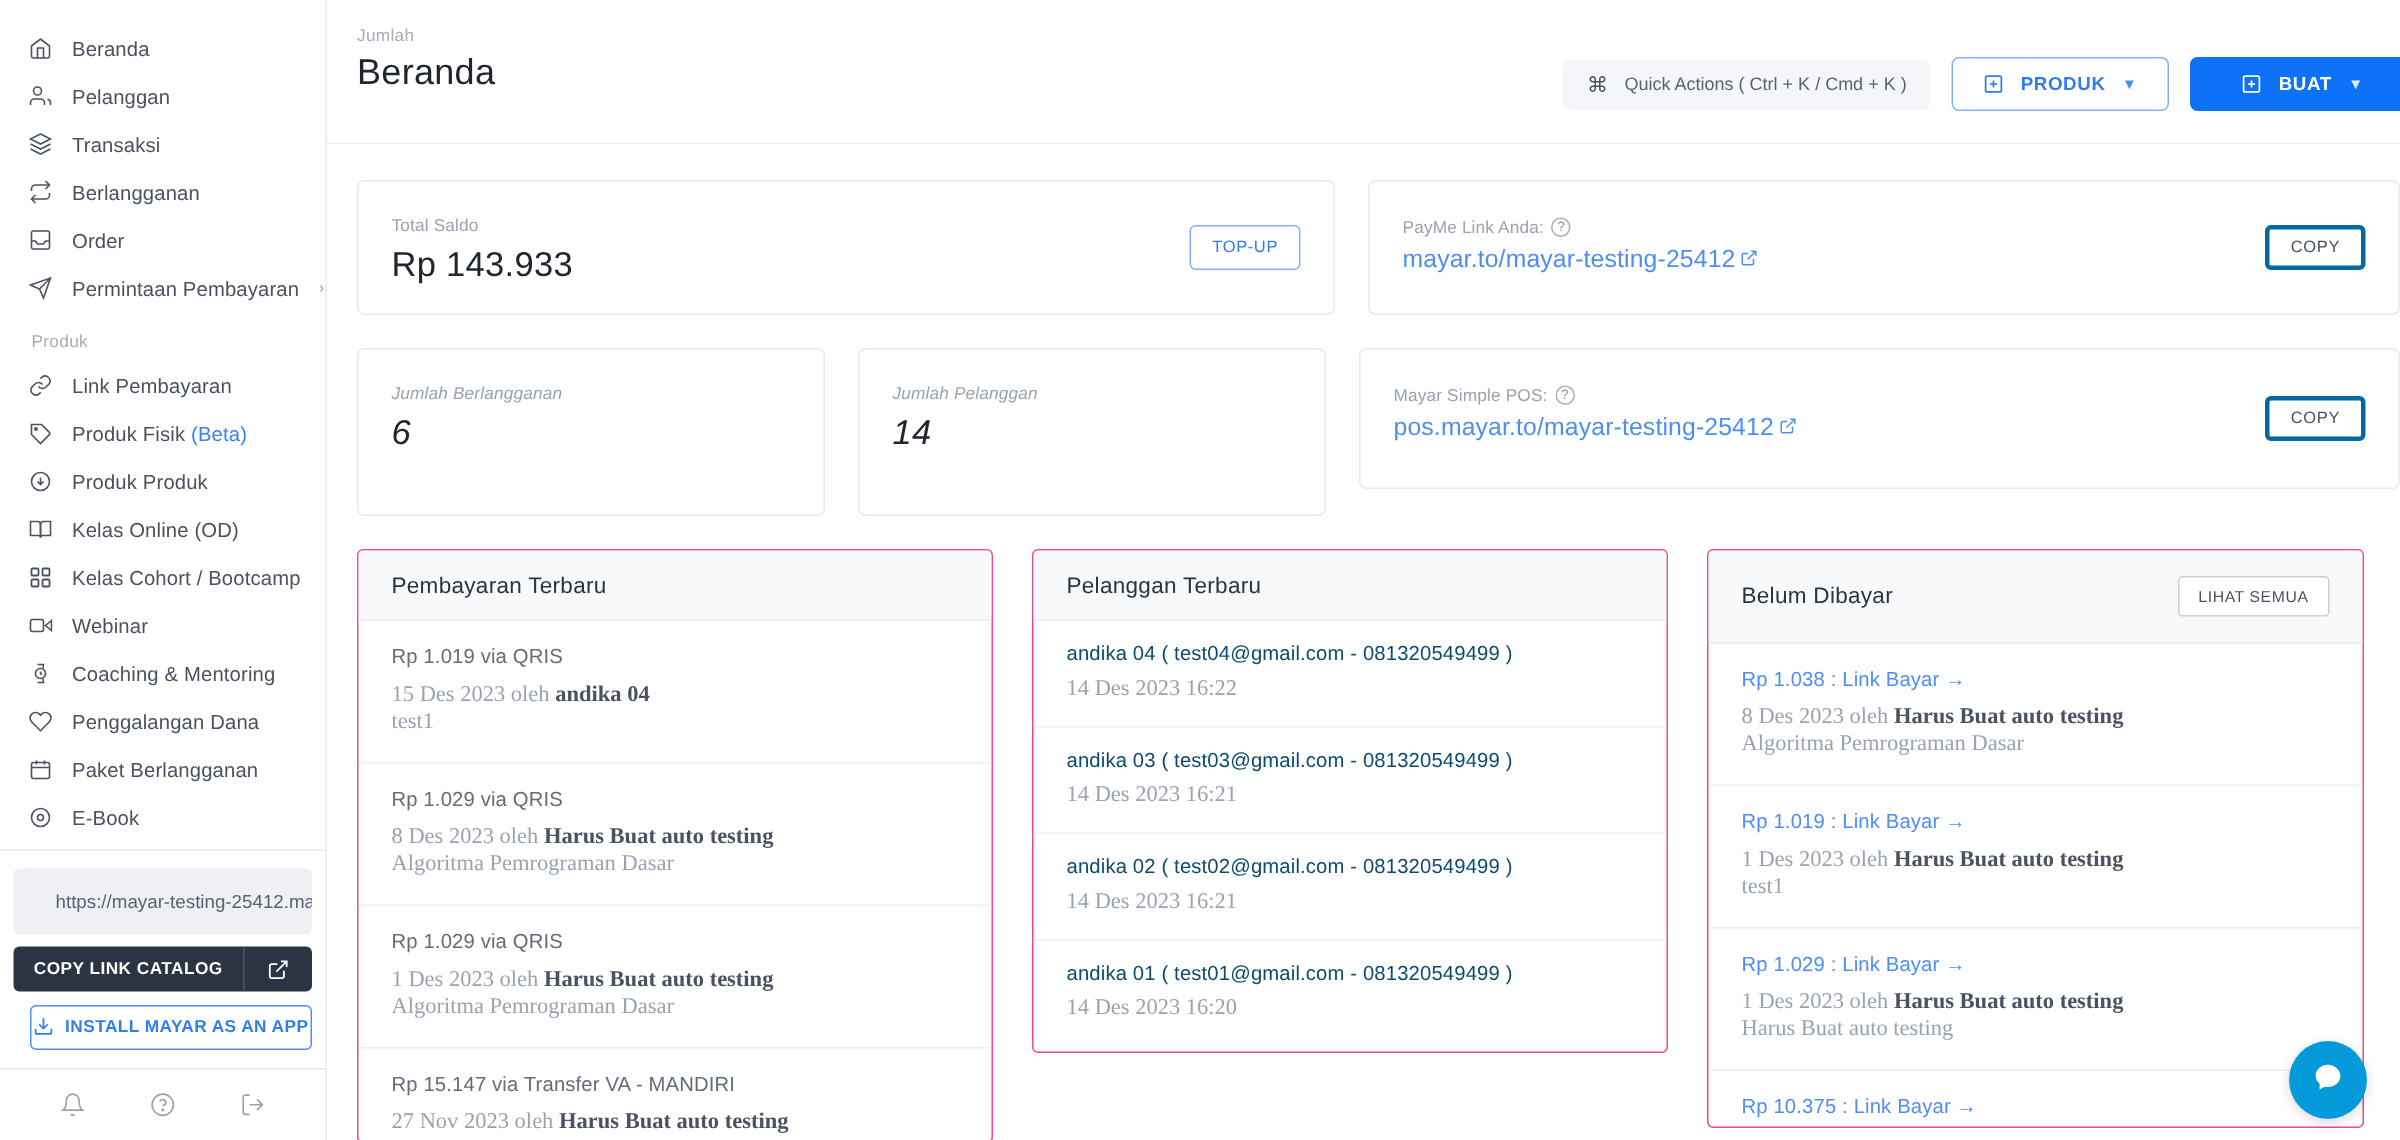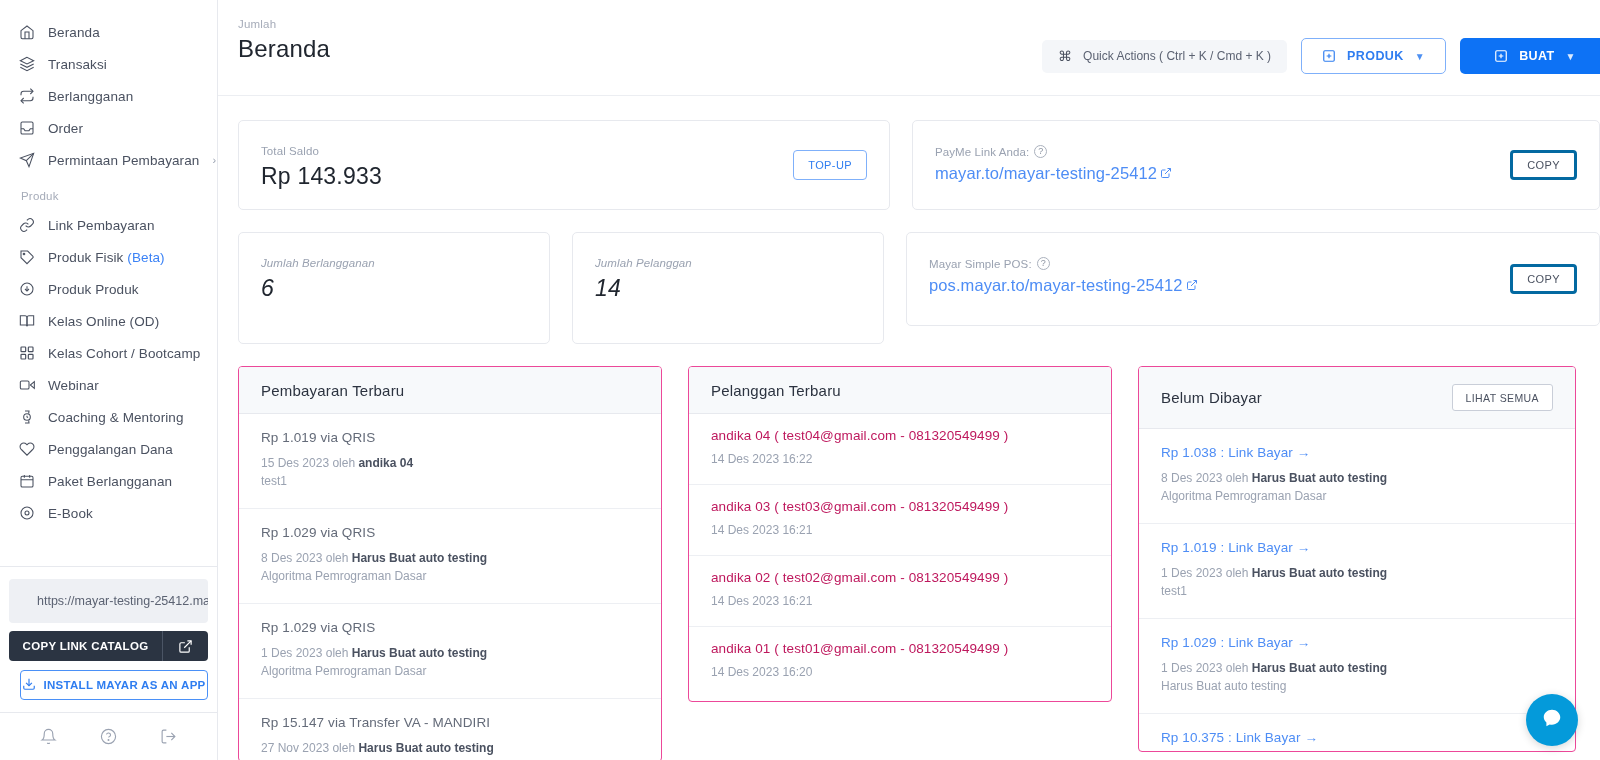--- a/index.html
+++ b/index.html
@@ -201,24 +201,24 @@
     font-size: 10.5px; color: #4a5160; letter-spacing: .4px; cursor: pointer;
   }
   .panel-body { }
   .li {
     padding: 16px 22px 18px 22px;
     border-bottom: 1px solid #edeff3;
   }
   .li:last-child { border-bottom: none; }
   .li-title { font-size: 13.5px; color: #646b79; margin-bottom: 9px; letter-spacing: .1px; }
   .li-title-link { font-size: 13.5px; color: #4e8df5; margin-bottom: 9px; cursor: pointer; letter-spacing:.1px; }
-  .li-sub { font-size: 12px; color: #9aa2b1; line-height: 18px; }
+  .li-sub { font-size: 15px; color: #9aa2b1; line-height: 18px; font-family: Liberation Serif, serif; }
   .li-sub b { color: #4a5160; font-weight: bold; }
   .li-c { padding: 14px 22px 16px 22px; }
-  .li-c .li-title { margin-bottom: 7px; color:#be185d; }
+  .li-c .li-title { margin-bottom: 7px; color:#0c4a6e; }
 
   
   .chat-bubble {
     position: absolute; right: 22px; bottom: 14px;
     width: 52px; height: 52px; border-radius: 50%;
     background: #049ada;
     display: flex; align-items: center; justify-content: center;
     cursor: pointer;
     box-shadow: 0 2px 8px rgba(0,0,0,.16);
   }
@@ -233,20 +233,30 @@
     <div class="sidebar-scroll">
 
       <div class="nav-item">
         <span class="nav-icon">
             <svg viewBox="0 0 24 24" fill="none" stroke="currentColor" stroke-width="1.6">
               <path d="M3 10l9-7 9 7v10a2 2 0 0 1-2 2H5a2 2 0 0 1-2-2z"></path>
               <path d="M9 22V12h6v10"></path>
             </svg>
           </span>
         <span class="nav-label">Beranda</span>
+      </div>
+      <div class="nav-item">
+        <span class="nav-icon">
+            <svg viewBox="0 0 24 24" fill="none" stroke="currentColor" stroke-width="1.6">
+              <path d="M16 21v-2a4 4 0 0 0-4-4H6a4 4 0 0 0-4 4v2"></path>
+              <circle cx="9" cy="7" r="4"></circle>
+              <path d="M22 21v-2a4 4 0 0 0-3-3.87"></path>
+            </svg>
+          </span>
+        <span class="nav-label">Pelanggan</span>
       </div>
       <div class="nav-item">
         <span class="nav-icon">
             <svg viewBox="0 0 24 24" fill="none" stroke="currentColor" stroke-width="1.6">
               <path d="M12 2L2 7l10 5 10-5-10-5z"></path>
               <path d="M2 17l10 5 10-5"></path>
               <path d="M2 12l10 5 10-5"></path>
             </svg>
           </span>
         <span class="nav-label">Transaksi</span>

